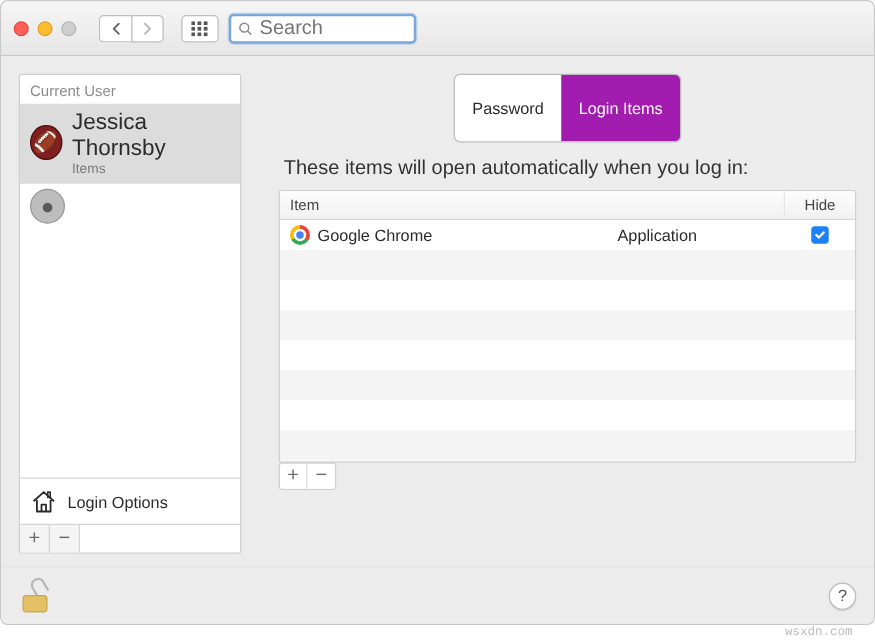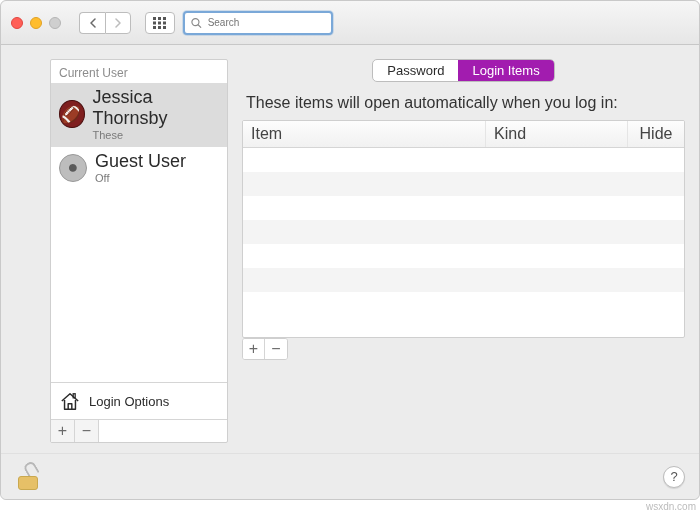--- a/index.html
+++ b/index.html
@@ -51,26 +51,25 @@
     display:flex; align-items:center; justify-content:center;
   }
   .grid-icon .r { fill:#555; }
   .title { flex:1; text-align:center; font-size:13px; color:#3a3a3a; }
   .search {
     width:150px; height:24px; background:#fff; border:2px solid #7aa8d8;
     border-radius:4px; display:flex; align-items:center; padding:0 6px; gap:4px;
     box-shadow: 0 0 0 1px rgba(122,168,216,0.3);
   }
   .search input {
-    border:none; outline:none; width:100%; font-size:10px; background:transparent;
+    border:none; outline:none; width:100%; font-size:16px; background:transparent;
   }
   .content {
-    flex:1; display:flex; padding:14px 14px 10px 14px; gap:14px;
+    flex:1; display:flex; padding:14px 14px 10px 14px; gap:30px;
     background:#ececec;
-    margin-left:35px;
   }
   .sidebar {
     width:178px; display:flex; flex-direction:column;
     background:#fff; border:1px solid #cfcfcf; border-radius:2px;
   }
   .sb-section-label {
     color:#8c8c8c; font-size:12px; padding:6px 8px 3px 8px;
   }
   .user-row {
     display:flex; align-items:center; gap:8px; padding:4px 8px 6px 8px;
@@ -101,33 +100,33 @@
     font-size:16px; color:#6a6a6a; background:#f4f4f4;
   }
 
   .main { flex:1; display:flex; flex-direction:column; }
   .tabs-row { display:flex; justify-content:center; margin-bottom:10px; }
   .seg {
     display:flex; border:1px solid #bdbdbd; border-radius:5px; overflow:hidden;
     background:#fff;
   }
   .seg .tab {
-    padding:3px 14px; font-size:13px;
+    padding:19px 14px; font-size:13px;
   }
   .seg .tab.active {
     background:#a21caf; color:#fff;
   }
   .desc { font-size:16px; color:#333; margin:2px 4px 8px 4px; }
   .table {
     border:1px solid #cfcfcf; background:#fff; border-radius:2px;
     height:218px; display:flex; flex-direction:column; overflow:hidden;
   }
   .thead {
     display:flex; background:linear-gradient(#fdfdfd,#f1f1f1);
-    border-bottom:1px solid #d5d5d5; font-size:16px; color:#444;
+    border-bottom:1px solid #d5d5d5; font-size:12px; color:#444;
   }
   .thead .col, .trow .col {
     padding:4px 8px; border-right:1px solid #e5e5e5;
   }
   .col.item { flex:1; }
   .col.kind { width:142px; }
   .col.hide { width:56px; text-align:center; border-right:none; }
   .tbody { flex:1; }
   .trow {
     display:flex; height:24px; align-items:center; font-size:13px;
@@ -176,22 +175,22 @@
     border:2.5px solid #b8b8b8; border-bottom:none; border-radius:10px 10px 0 0;
     transform:rotate(-30deg);
   }
   .help-btn {
     position:absolute; right:14px; width:22px; height:22px; border-radius:50%;
     background:#fff; border:1px solid #bcbcbc; display:flex; align-items:center;
     justify-content:center; color:#555; font-size:13px;
     box-shadow:0 1px 1px rgba(0,0,0,0.1);
   }
   .watermark {
-    position:absolute; right:4px; bottom:0px; font-size:10px; color:#bcbcbc;
-    font-family:Liberation Sans, sans-serif;
+    position:absolute; right:18px; bottom:0px; font-size:10px; color:#bcbcbc;
+    font-family:Liberation Mono, monospace;
   }
 </style>
 </head>
 <body>
 
 <div class="window">
   <div class="titlebar">
     <div class="traffic">
       <div class="dot red"></div>
       <div class="dot yellow"></div>
@@ -233,31 +232,27 @@
 
   <div class="content">
     <div class="sidebar">
       <div class="sb-section-label">Current User</div>
       <div class="user-row selected">
         <div class="avatar">
             <span>🏈</span>
           </div>
         <div class="user-info">
           <div class="name">Jessica Thornsby</div>
-          <div class="sub">These</div>
+          <div class="sub">Items</div>
         </div>
       </div>
       <div class="user-row">
         <div class="avatar gray">
             <span>●</span>
           </div>
-        <div class="user-info">
-          <div class="name">Guest User</div>
-          <div class="sub">Off</div>
-        </div>
       </div>
       <div class="sb-spacer"></div>
       <div class="login-options">
         <svg class="house-icon" viewBox="0 0 24 22">
           <path d="M3 11 L12 3 L21 11 M6 10 V20 H18 V10 M10 20 V14 H14 V20" stroke="#2a2a2a" stroke-width="1.6" fill="none" stroke-linejoin="round"></path>
           <rect x="15.5" y="3" width="2.2" height="4.5" fill="none" stroke="#2a2a2a" stroke-width="1.4"></rect>
         </svg>
         <span>Login Options</span>
       </div>
       <div class="sb-footer">
@@ -270,24 +265,37 @@
       <div class="tabs-row">
         <div class="seg">
           <div class="tab">Password</div>
           <div class="tab active">Login Items</div>
         </div>
       </div>
       <div class="desc">These items will open automatically when you log in:</div>
       <div class="table">
         <div class="thead">
           <div class="col item">Item</div>
-          <div class="col kind">Kind</div>
           <div class="col hide">Hide</div>
         </div>
         <div class="tbody">
+          <div class="trow">
+            <div class="col item" style="display:flex;align-items:center;">
+              <span class="chrome-icon"></span>
+              <span>Google Chrome</span>
+            </div>
+            <div class="col kind">Application</div>
+            <div class="col hide">
+              <span class="check">
+                <svg viewBox="0 0 10 10">
+                    <path d="M2 5 L4 7 L8 3" stroke="#fff" stroke-width="1.8" fill="none" stroke-linecap="round" stroke-linejoin="round"></path>
+                  </svg>
+              </span>
+            </div>
+          </div>
           <div class="trow">
               <div class="col item"></div>
               <div class="col kind"></div>
               <div class="col hide"></div>
             </div>
           <div class="trow">
               <div class="col item"></div>
               <div class="col kind"></div>
               <div class="col hide"></div>
             </div>

